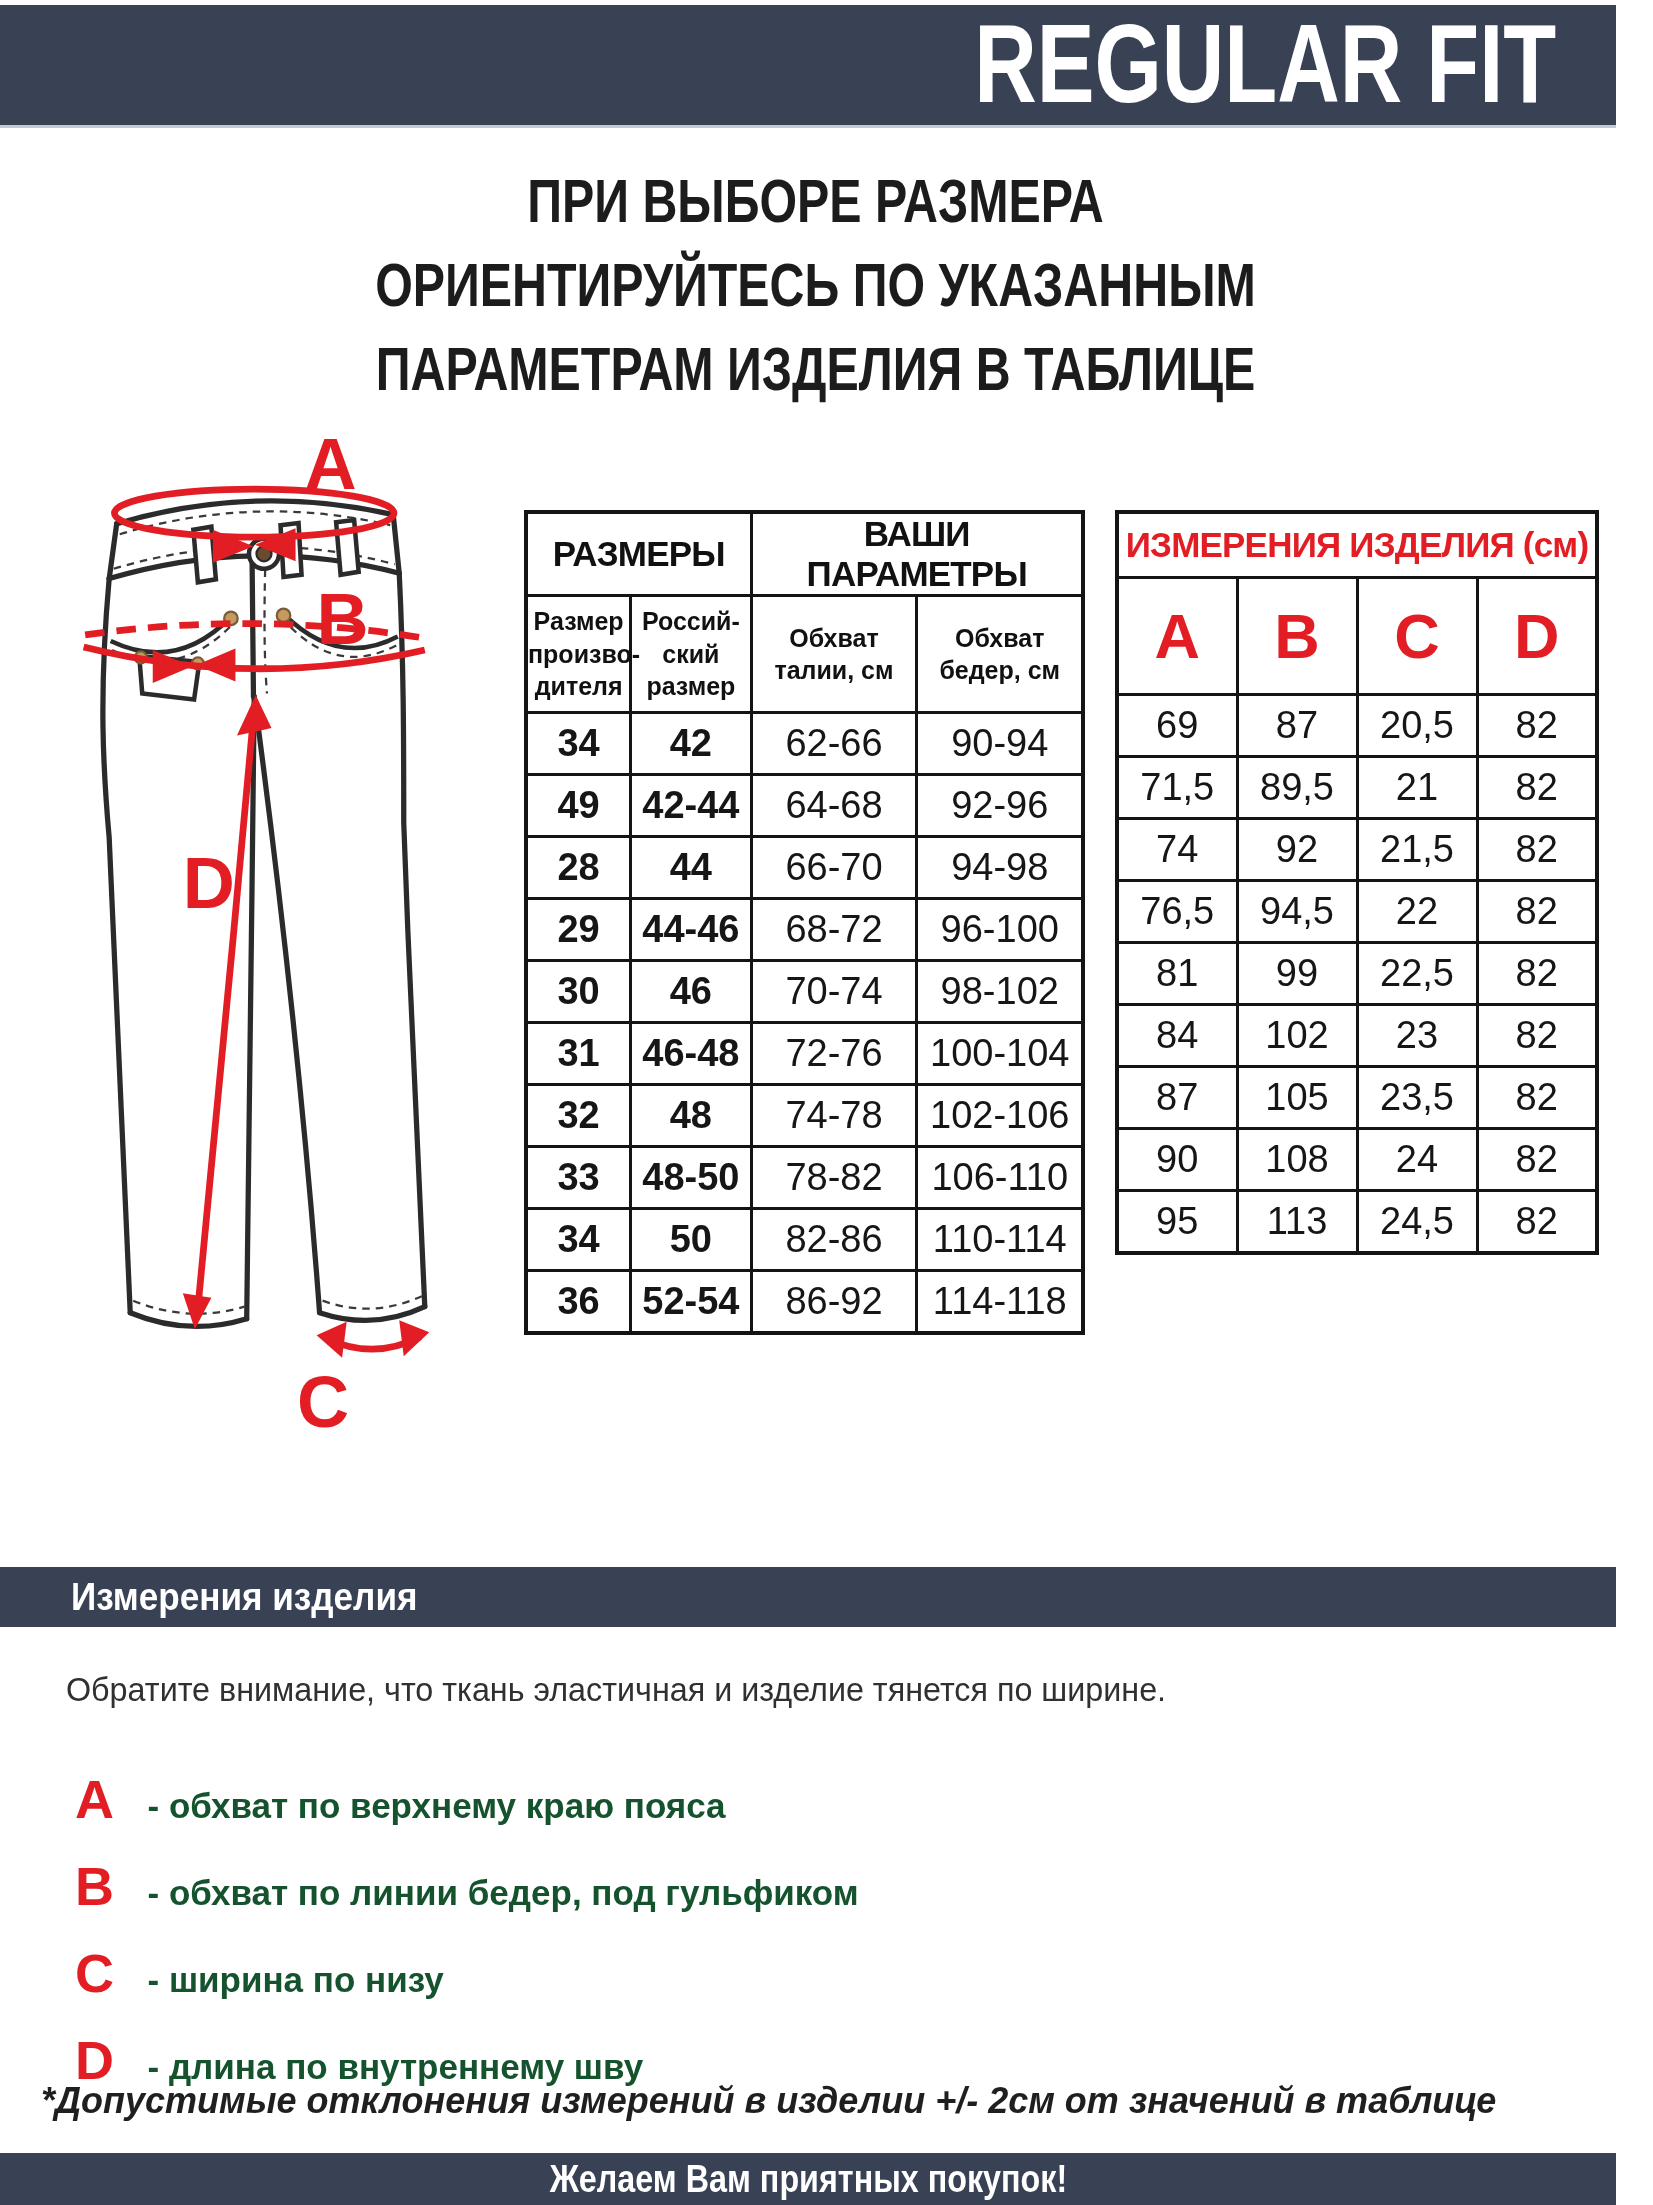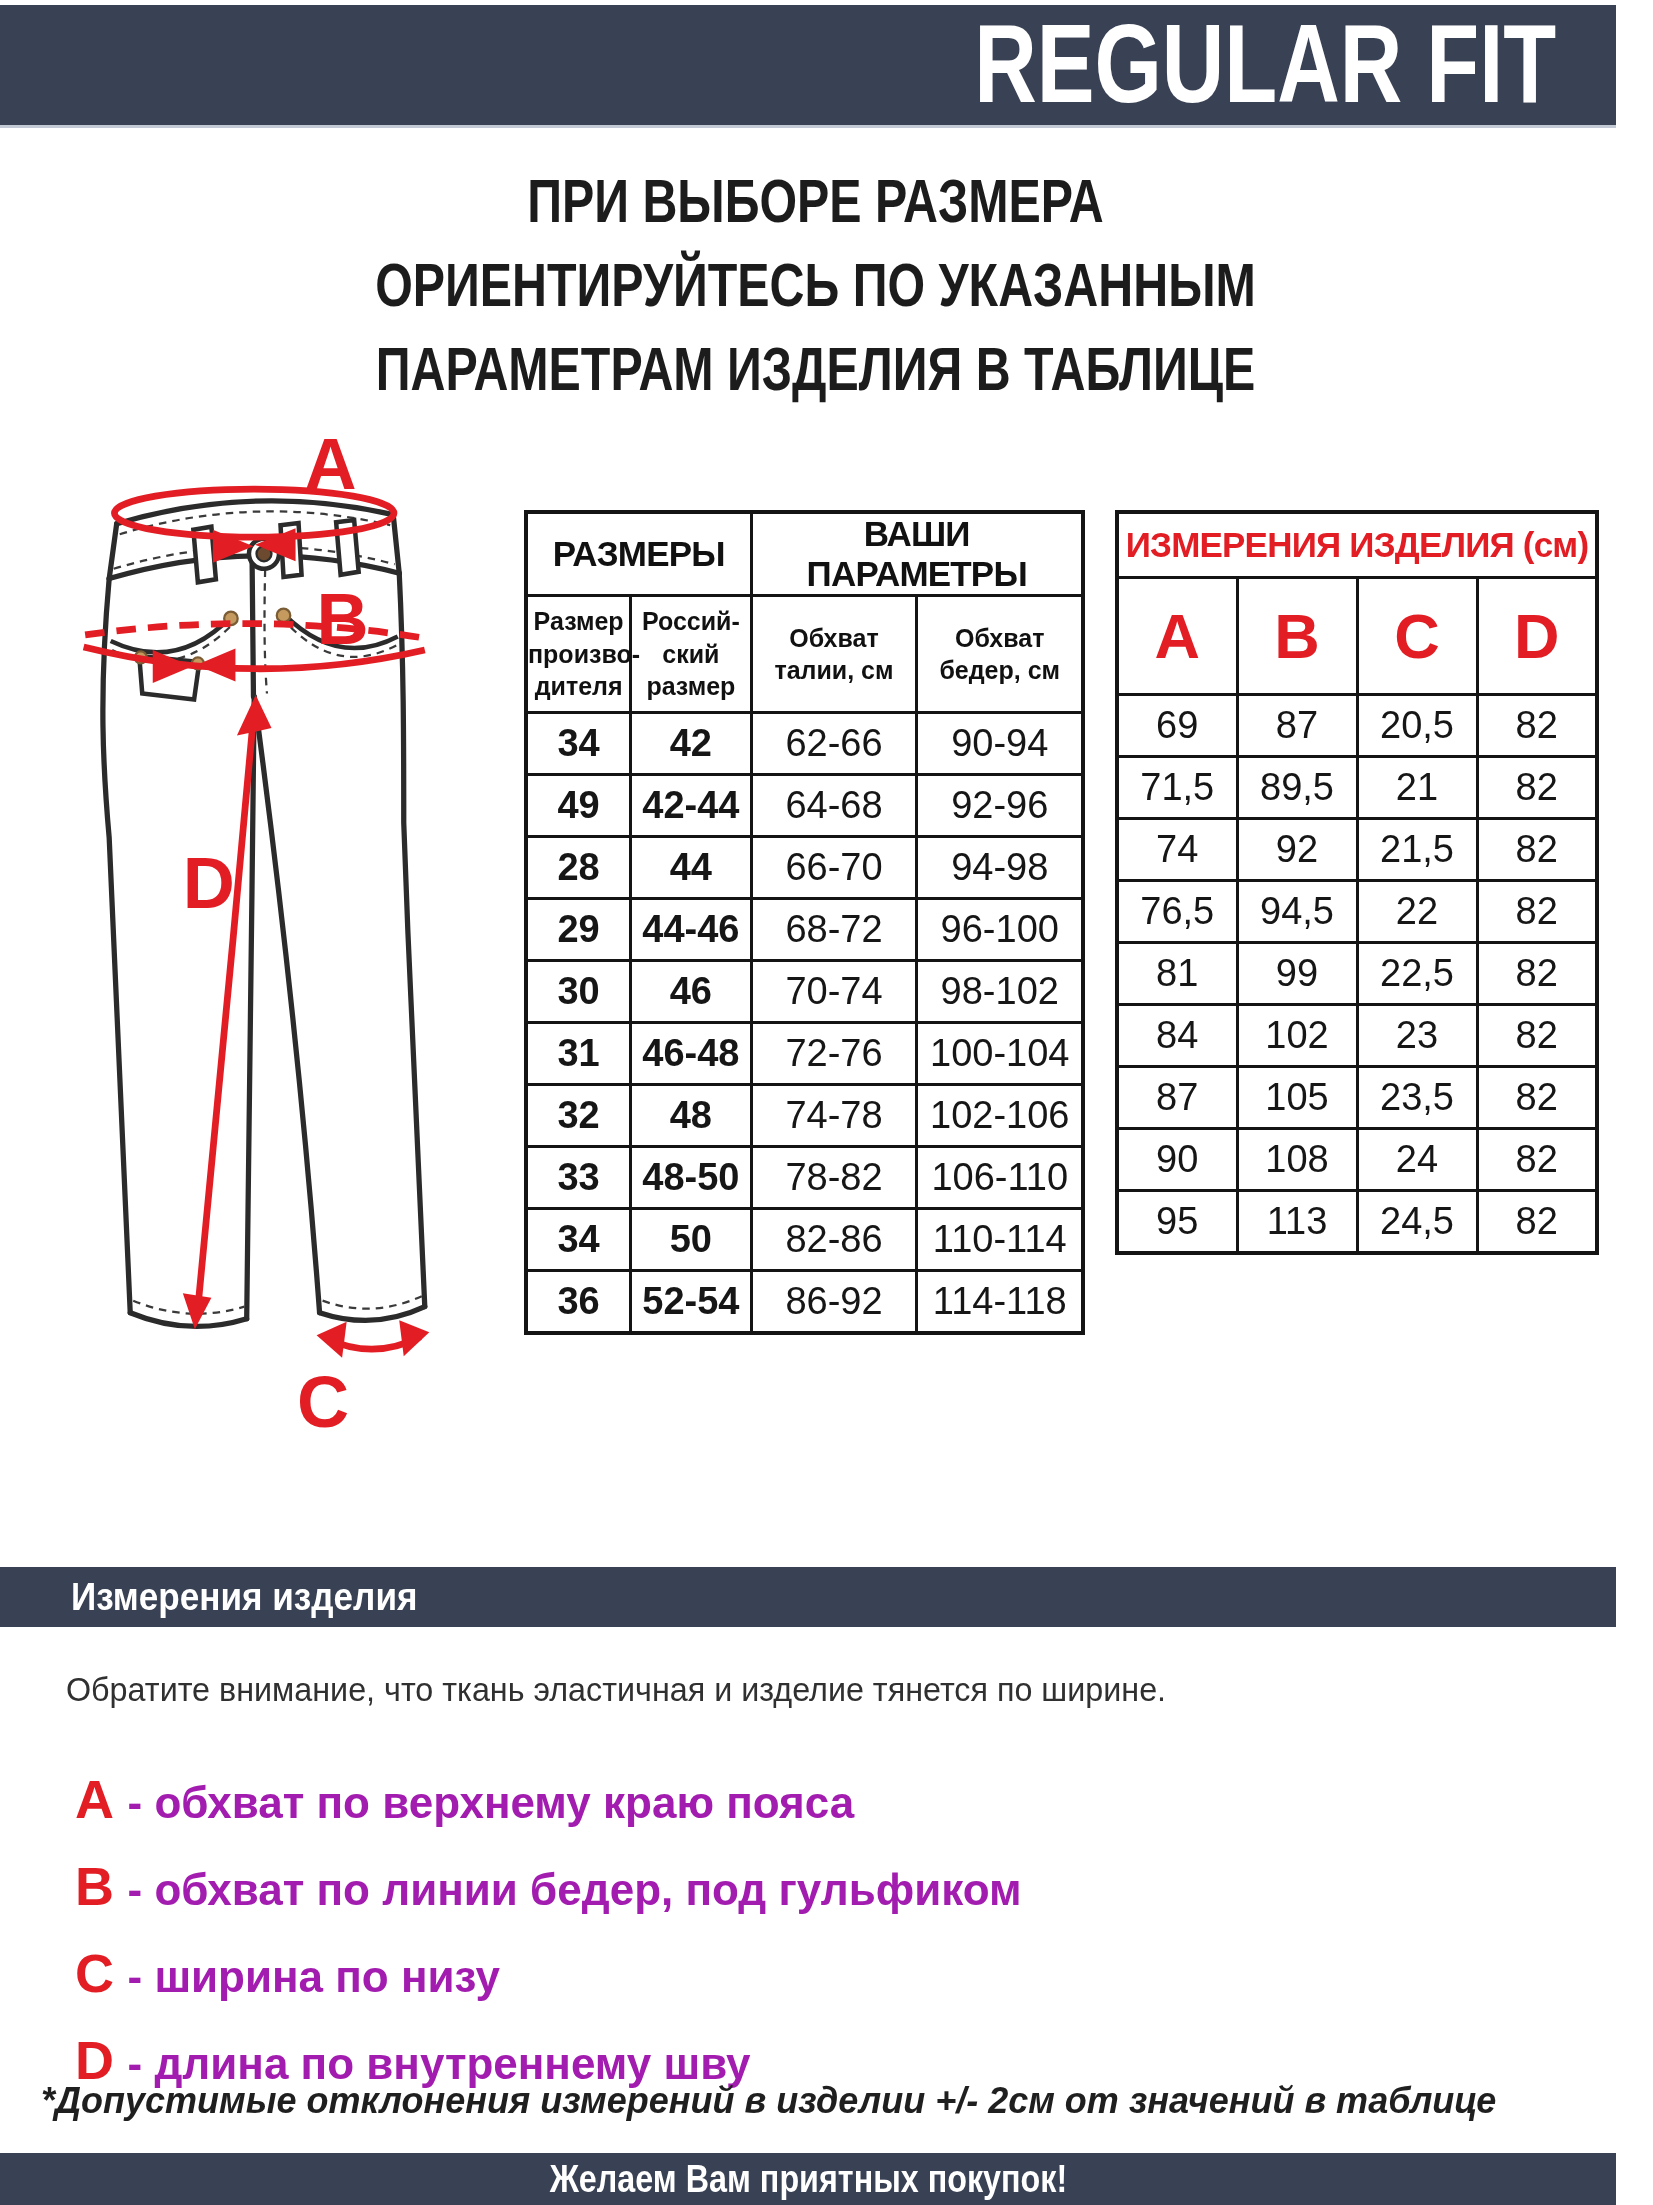--- a/index.html
+++ b/index.html
@@ -40,21 +40,21 @@
   
   .section-bar{position:absolute;left:0;top:1567px;width:100%;height:60px;background:var(--navy);}
   .section-bar .title{display:inline-block;margin-left:71px;line-height:60px;
         font-size:39px;font-weight:bold;color:#fff;white-space:nowrap;
         transform:scaleX(.9);transform-origin:0 50%;}
   .notice{position:absolute;left:66px;top:1670px;font-size:34px;color:#303030;
           white-space:nowrap;transform:scaleX(.95);transform-origin:0 0;}
   .legend{position:absolute;left:75px;top:1763px;}
   .legend-row{line-height:72px;white-space:nowrap;}
   .legend-row .k{font-size:54px;font-weight:bold;color:var(--red);margin-right:13.5px;}
-  .legend-row .t{font-size:44px;font-weight:bold;color:#a21caf;}
+  .legend-row .t{font-size:35px;font-weight:bold;color:#14532d;margin-left:20px;}
   .footnote{position:absolute;left:41px;top:2061px;font-size:36px;font-weight:bold;
             font-style:italic;color:#1f1f1f;white-space:nowrap;margin-top:19px;}
   .footer-bar{position:absolute;left:0;top:2153px;width:100%;height:53px;
               background:var(--navy);text-align:center;}
   .footer-bar .msg{display:inline-block;line-height:53px;font-size:38px;font-weight:bold;
               color:#fff;white-space:nowrap;transform:scaleX(.85);transform-origin:50% 50%;}
 </style>
 </head>
 <body>
 

